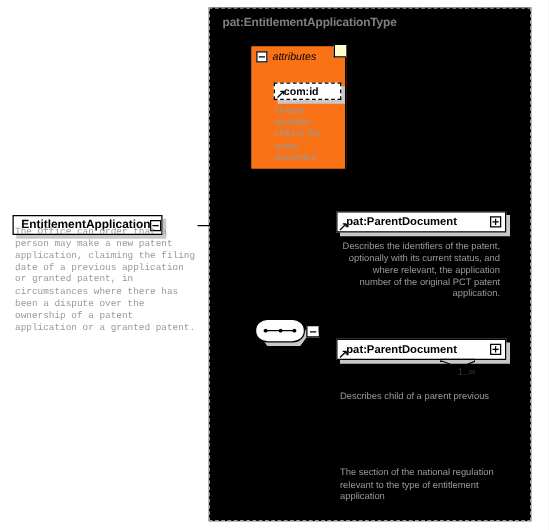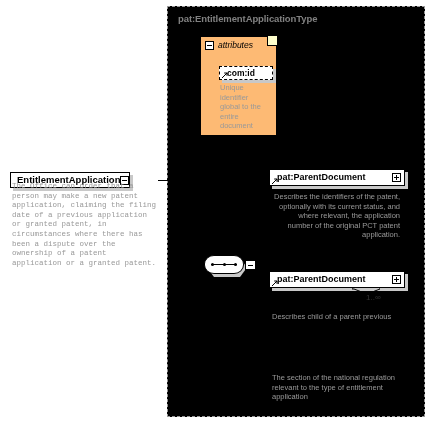--- a/index.html
+++ b/index.html
@@ -32,21 +32,21 @@
     color: #808080;
     white-space: nowrap;
     letter-spacing: -0.1px;
   }
 
   
   .attributes-box {
     position: absolute;
     left: 200px; top: 36px;
     width: 77px; height: 100px;
-    background: #fdba74;
+    background: #f97316;
     border: 1px solid #000000;
   }
   .attributes-box::after {
     content: "";
     position: absolute;
     right: -1px; top: -1px;
     width: 9px; height: 9px;
     background: #ffffcc;
     border-left: 1px solid #000;
     border-bottom: 1px solid #000;
@@ -235,21 +235,21 @@
   </div>
 
   <div class="node" id="attr-node" style="left:219px; top:66px; width:54px;">
     <div class="node-box dashed" style="height:14px; padding-left:7px; padding-right:3px;">
       <svg class="ref-arrow" viewBox="0 0 7 7">
         <path d="M1,6 L6,1 M6,1 L3.2,1 M6,1 L6,3.8" stroke="#000" stroke-width="1" fill="none"></path>
       </svg>
       <span class="node-name" style="font-size:8.5px;">com:id</span>
     </div>
   </div>
-  <div class="doc-text" style="left:220px; top:83px; width:42px;">Unique identifier global to the entire document</div>
+  <div class="doc-text" style="left:220px; top:83px; width:42px;">Unique identifier child to the entire document</div>
 
   <div class="node" id="root-node">
     <div class="node-box solid">
       <span class="node-name big">EntitlementApplication</span>
       <span class="box-toggle"></span>
     </div>
   </div>
   <div class="doc-text" style="left:12px; top:182px; width:146px;font-family:Liberation Mono, monospace;">The Office can order that a person may make a new patent application, claiming the filing date of a previous application or granted patent, in circumstances where there has been a dispute over the ownership of a patent application or a granted patent.</div>
 
   <div class="line h" style="left:158px; top:180px; width:28px;"></div>

